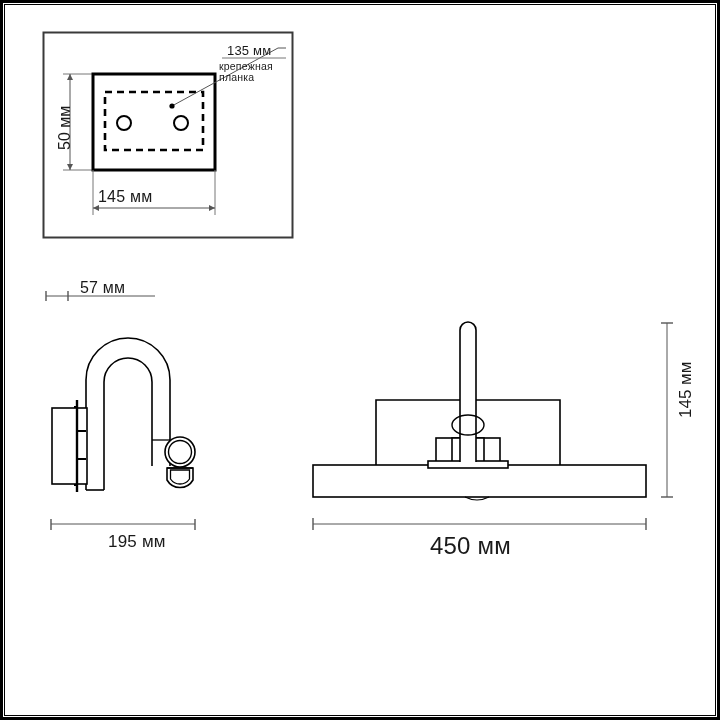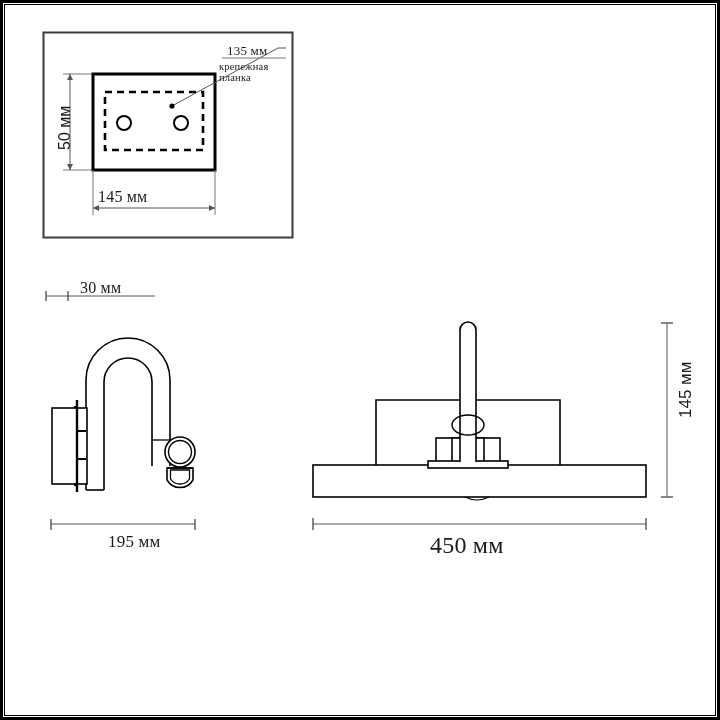--- a/index.html
+++ b/index.html
@@ -37,21 +37,21 @@
     background: #ffffff;
   }
   #drawing {
     position: absolute;
     left: 0; top: 0;
     width: 720px;
     height: 720px;
   }
   .dim-label {
     position: absolute;
-    font-family: Liberation Serif, serif;
+    font-family: Liberation Sans, sans-serif;
     color: #1a1a1a;
     white-space: nowrap;
     letter-spacing: 0.2px;
   }
   .lbl-135 { left: 227px; top: 43px; font-size: 13px; }
   .lbl-krep {
     left: 219px; top: 61px;
     font-size: 10.5px;
     line-height: 11px;
     text-align: left;
@@ -191,21 +191,21 @@
     <span>крепежная</span><br>
     <span>планка</span>
   </div>
 
   <div class="lbl-50-wrap">
     <span class="rot-txt small">50 мм</span>
   </div>
 
   <div class="dim-label lbl-145top">145 мм</div>
 
-  <div class="dim-label lbl-35">30 мм</div>
+  <div class="dim-label lbl-35">57 мм</div>
 
   <div class="dim-label lbl-195">195 мм</div>
 
   <div class="dim-label lbl-450">450 мм</div>
 
   <div class="lbl-145-right-wrap">
     <span class="rot-txt">145 мм</span>
   </div>
 
 </div>

